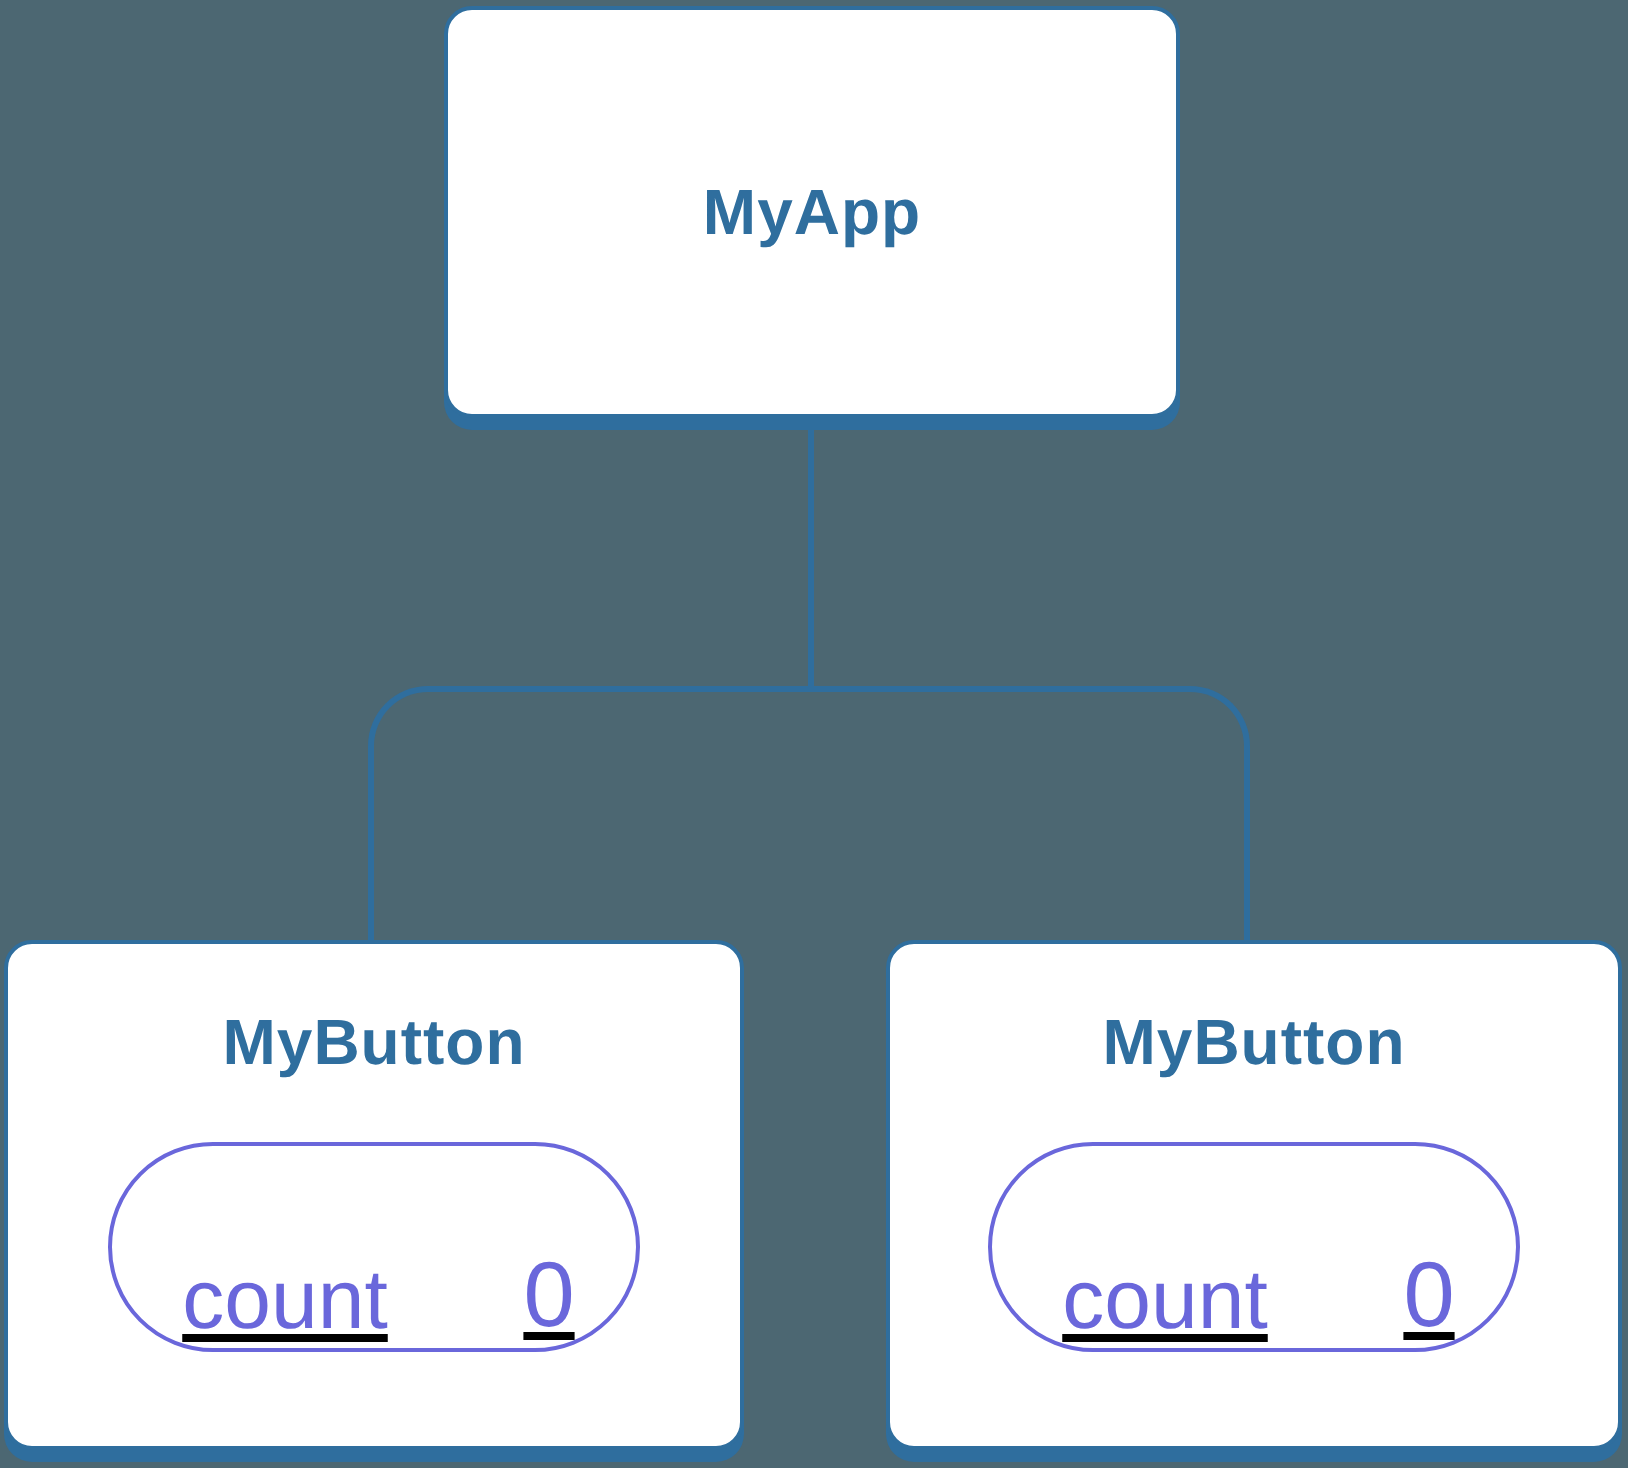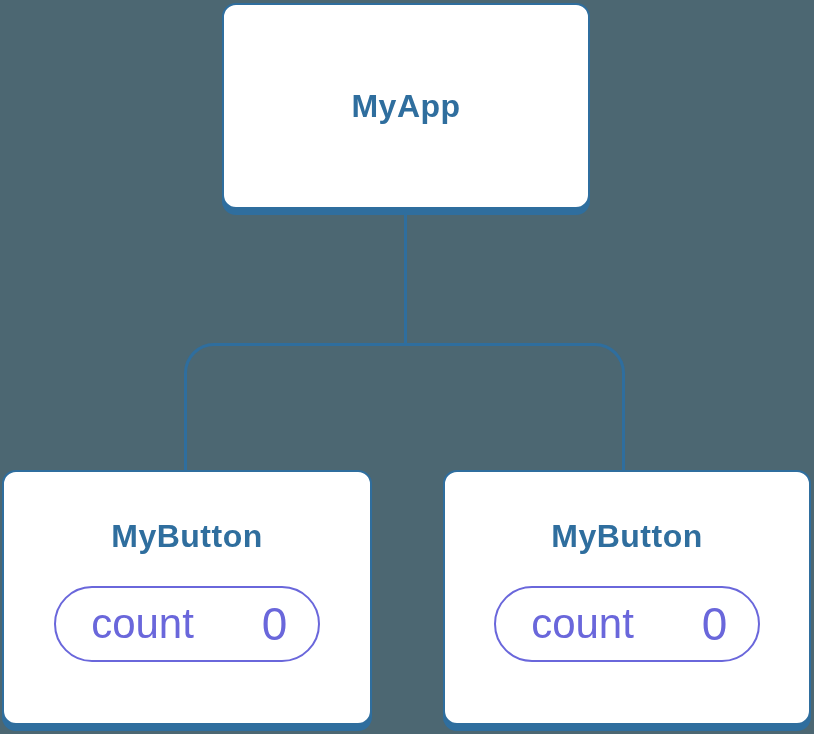--- a/index.html
+++ b/index.html
@@ -54,30 +54,31 @@
   .node-child-left  { left: 2px;   top: 470px; width: 370px; height: 255px; }
   .node-child-right { left: 443px; top: 470px; width: 368px; height: 255px; }
   .node-label {
     color: var(--blue);
     font-size: 32px;
     font-weight: 700;
     letter-spacing: 0.5px;
     line-height: 48px;
   }
   .node-child-left .node-label,
-  .node-child-right .node-label { margin-top: 40px; }
+  .node-child-right .node-label { margin-top: 25px; }
   
   .pill {
     margin-top: 26px;
-    width: 266px; height: 76px;
+    width: 266px; height: 105px;
     border: 2px solid var(--purple);
     border-radius: 60px;
     display: flex;
-    align-items: center;
+    align-items: flex-end;
     background: var(--node-bg);
+    text-decoration: underline;
   }
   .pill-key {
     width: 173px;
     display: flex; align-items: center; justify-content: center;
     color: var(--purple);
     font-size: 42px;
     font-weight: 400;
   }
   .pill-divider {
     width: 0;

